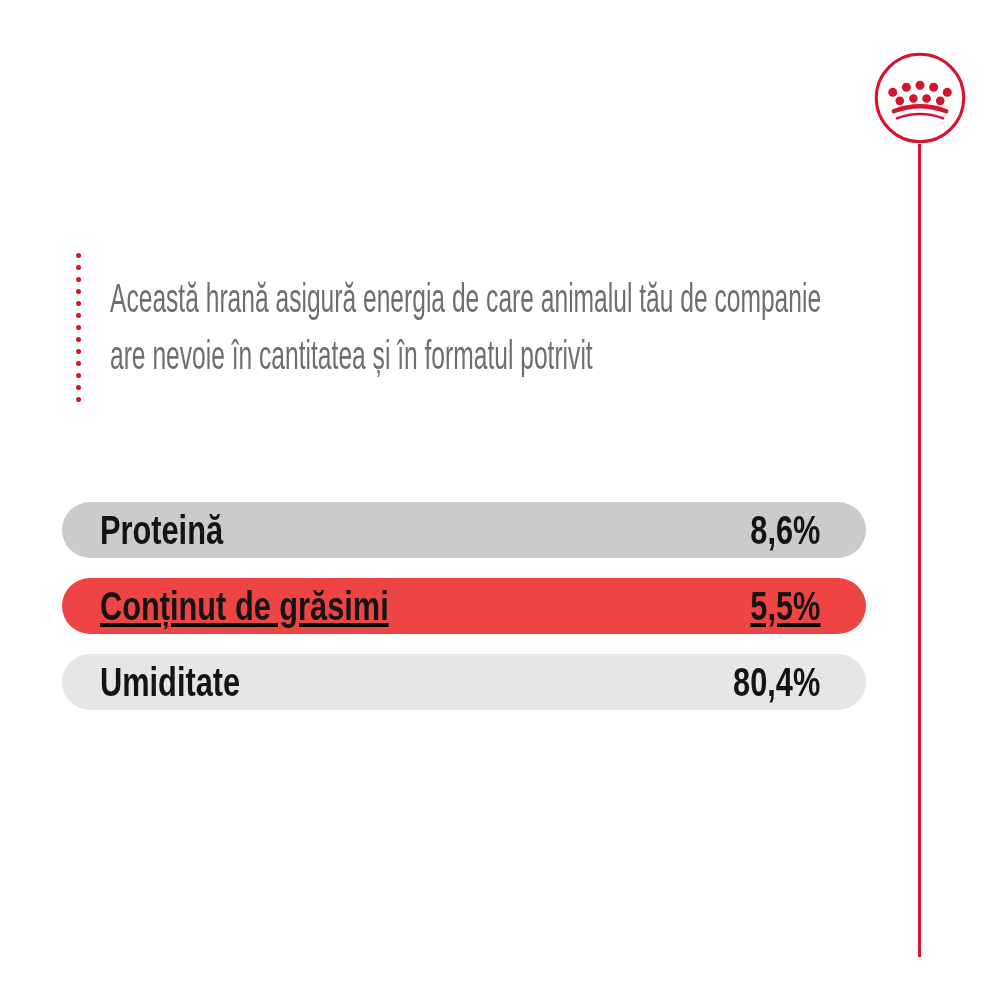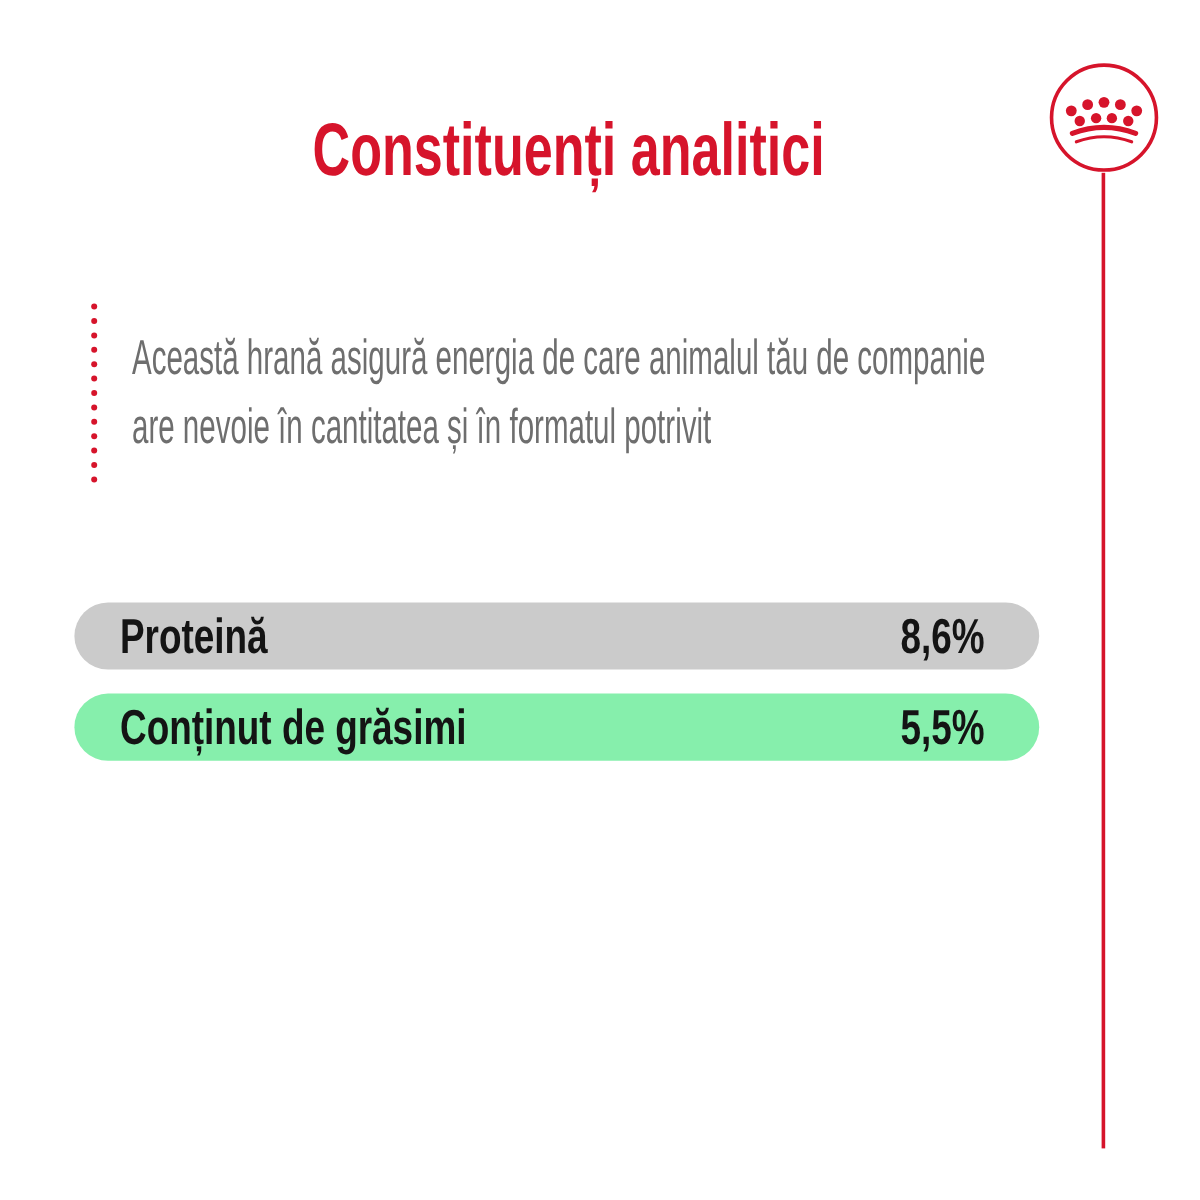--- a/index.html
+++ b/index.html
@@ -60,23 +60,20 @@
         <circle cx="57" cy="50.5" r="4.6"></circle>
         <circle cx="71.5" cy="53" r="4.6"></circle>
       </g>
       <path d="M 22 64 Q 50 53.5 78 64" fill="none" stroke="#d6142b" stroke-width="4.6" stroke-linecap="round"></path>
       <path d="M 25.5 71.5 Q 50 62.5 74.5 71.5" fill="none" stroke="#d6142b" stroke-width="2.8" stroke-linecap="round"></path>
     </svg>
   </div>
 
   <div class="brand-line"></div>
 
-  <div class="title">
-    <span>Constituenți analitici</span>
-  </div>
 
   <div class="dots">
       <i></i>
       <i></i>
       <i></i>
       <i></i>
       <i></i>
       <i></i>
       <i></i>
       <i></i>
@@ -90,19 +87,23 @@
   <div class="desc">
     <div><span>Această hrană asigură energia de care animalul tău de companie</span></div>
     <div><span>are nevoie în cantitatea și în formatul potrivit</span></div>
   </div>
 
   <div class="table">
     <div class="row" style="background: rgb(203, 203, 203);">
       <span class="lbl">Proteină</span>
       <span class="val">8,6%</span>
     </div>
-    <div class="row" style="background: #86efac;">
+    <div class="row" style="background: #ef4444; text-decoration: underline;">
       <span class="lbl">Conținut de grăsimi</span>
       <span class="val">5,5%</span>
+    </div>
+    <div class="row" style="background: rgb(230, 230, 230);">
+      <span class="lbl">Umiditate</span>
+      <span class="val">80,4%</span>
     </div>
   </div>
 
 </div>
 
 </body></html>

